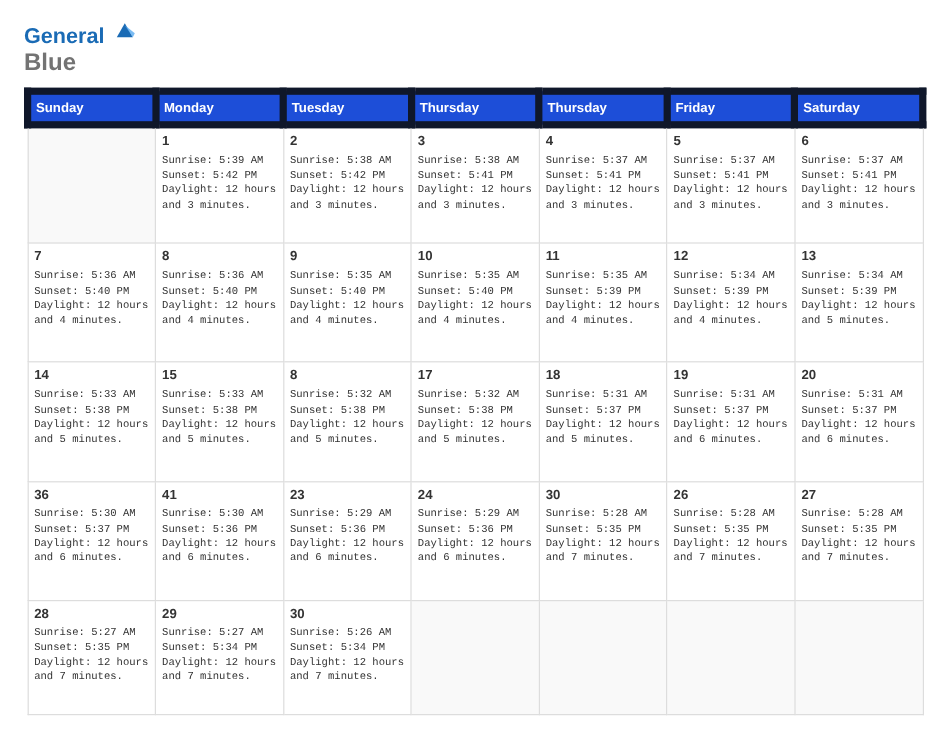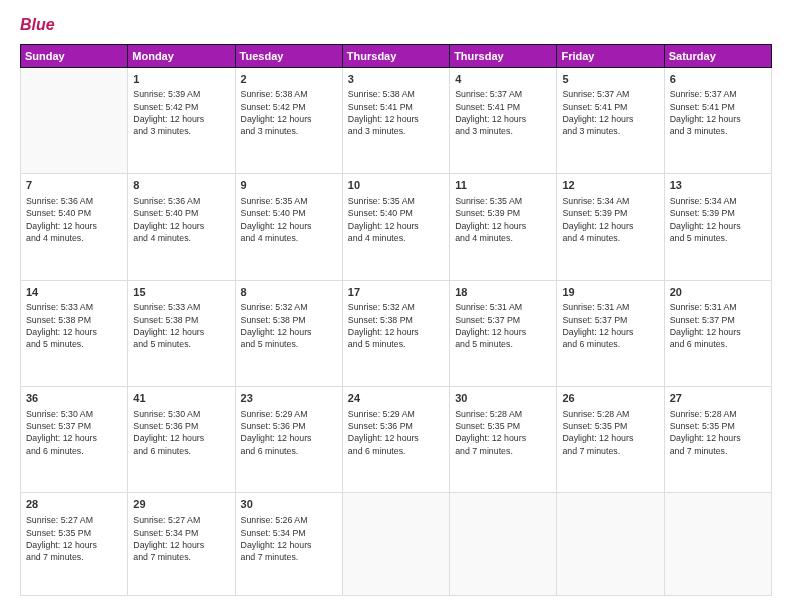--- a/index.html
+++ b/index.html
@@ -53,26 +53,26 @@
       font-size: 14px;
       color: #555;
     }
     .calendar {
       width: 100%;
       border-collapse: collapse;
       flex: 1;
       font-size: 9.5px;
     }
     .calendar th {
-      background-color: #a21caf;
+      background-color: #1d4ed8;
       color: #fff;
       padding: 5px 4px;
       text-align: left;
       font-size: 11px;
-      border: 1px solid #0f172a;
+      border: 6px solid #0f172a;
     }
     .calendar td {
       vertical-align: top;
       padding: 4px 5px;
       border: 1px solid #ddd;
       width: calc(100% / 7);
       height: 80px;
       background: #fff;
       color: #333;
       line-height: 1.35;
@@ -83,36 +83,44 @@
     .day-num {
       font-size: 11px;
       font-weight: bold;
       display: block;
       margin-bottom: 2px;
     }
     .day-info {
       font-size: 8.8px;
       color: #333;
       line-height: 1.4;
+      font-family: Liberation Mono, monospace;
     }
     .week-row td {
       height: 78px;
     }
     .last-row td {
       height: 70px;
     }
   </style>
 </head>
 <body>
 
 <div class="page">
   <div class="header">
     <div class="logo">
       <div>
-        <div class="logo-text" style="color:#be185d; font-size:16px;font-style:italic;">Blue</div>
+        <div class="logo-text">
+          <span>General</span>
+          <svg class="logo-icon" viewBox="0 0 24 24" fill="#1a6bb5">
+            <polygon points="4,18 12,4 20,18" fill="#1a6bb5"></polygon>
+            <polygon points="12,6 20,18 22,14" fill="#5aabf0" opacity="0.8"></polygon>
+          </svg>
+        </div>
+        <div class="logo-text" style="color:#737373; font-size:20px;">Blue</div>
       </div>
     </div>
     <div class="title-block">
       <div class="month-title"></div>
       <div class="location"></div>
     </div>
   </div>
 
   <table class="calendar">
     <thead>

